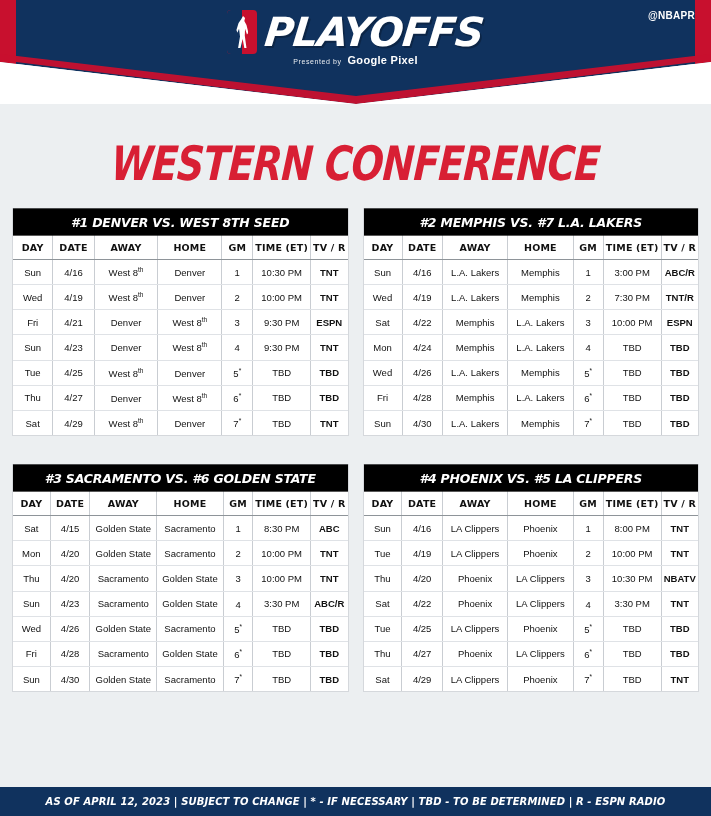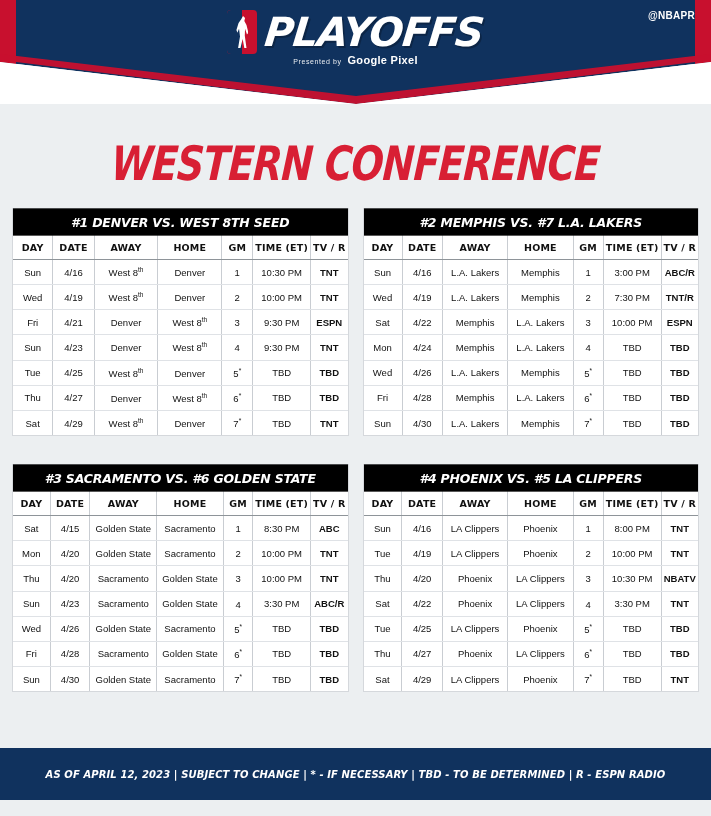--- a/index.html
+++ b/index.html
@@ -206,23 +206,23 @@
   .col-away { width: 21%; }
   .col-home { width: 21%; }
   .col-gm { width: 10%; }
   .col-time { width: 15%; }
   .col-tv { width: 13%; }
   .sup { font-size: 6.5px; vertical-align: super; }
 
   
   .footer {
     position: absolute;
-    left: 0; bottom: 16px;
+    left: 0; bottom: 0;
     width: 711px;
-    height: 52px;
+    height: 29px;
     background: #10325e;
     color: #ffffff;
     display: flex;
     align-items: center;
     justify-content: center;
     font-family: "DejaVu Sans", sans-serif;
     font-weight: bold;
     font-style: italic;
     font-size: 10px;
     letter-spacing: .1px;

